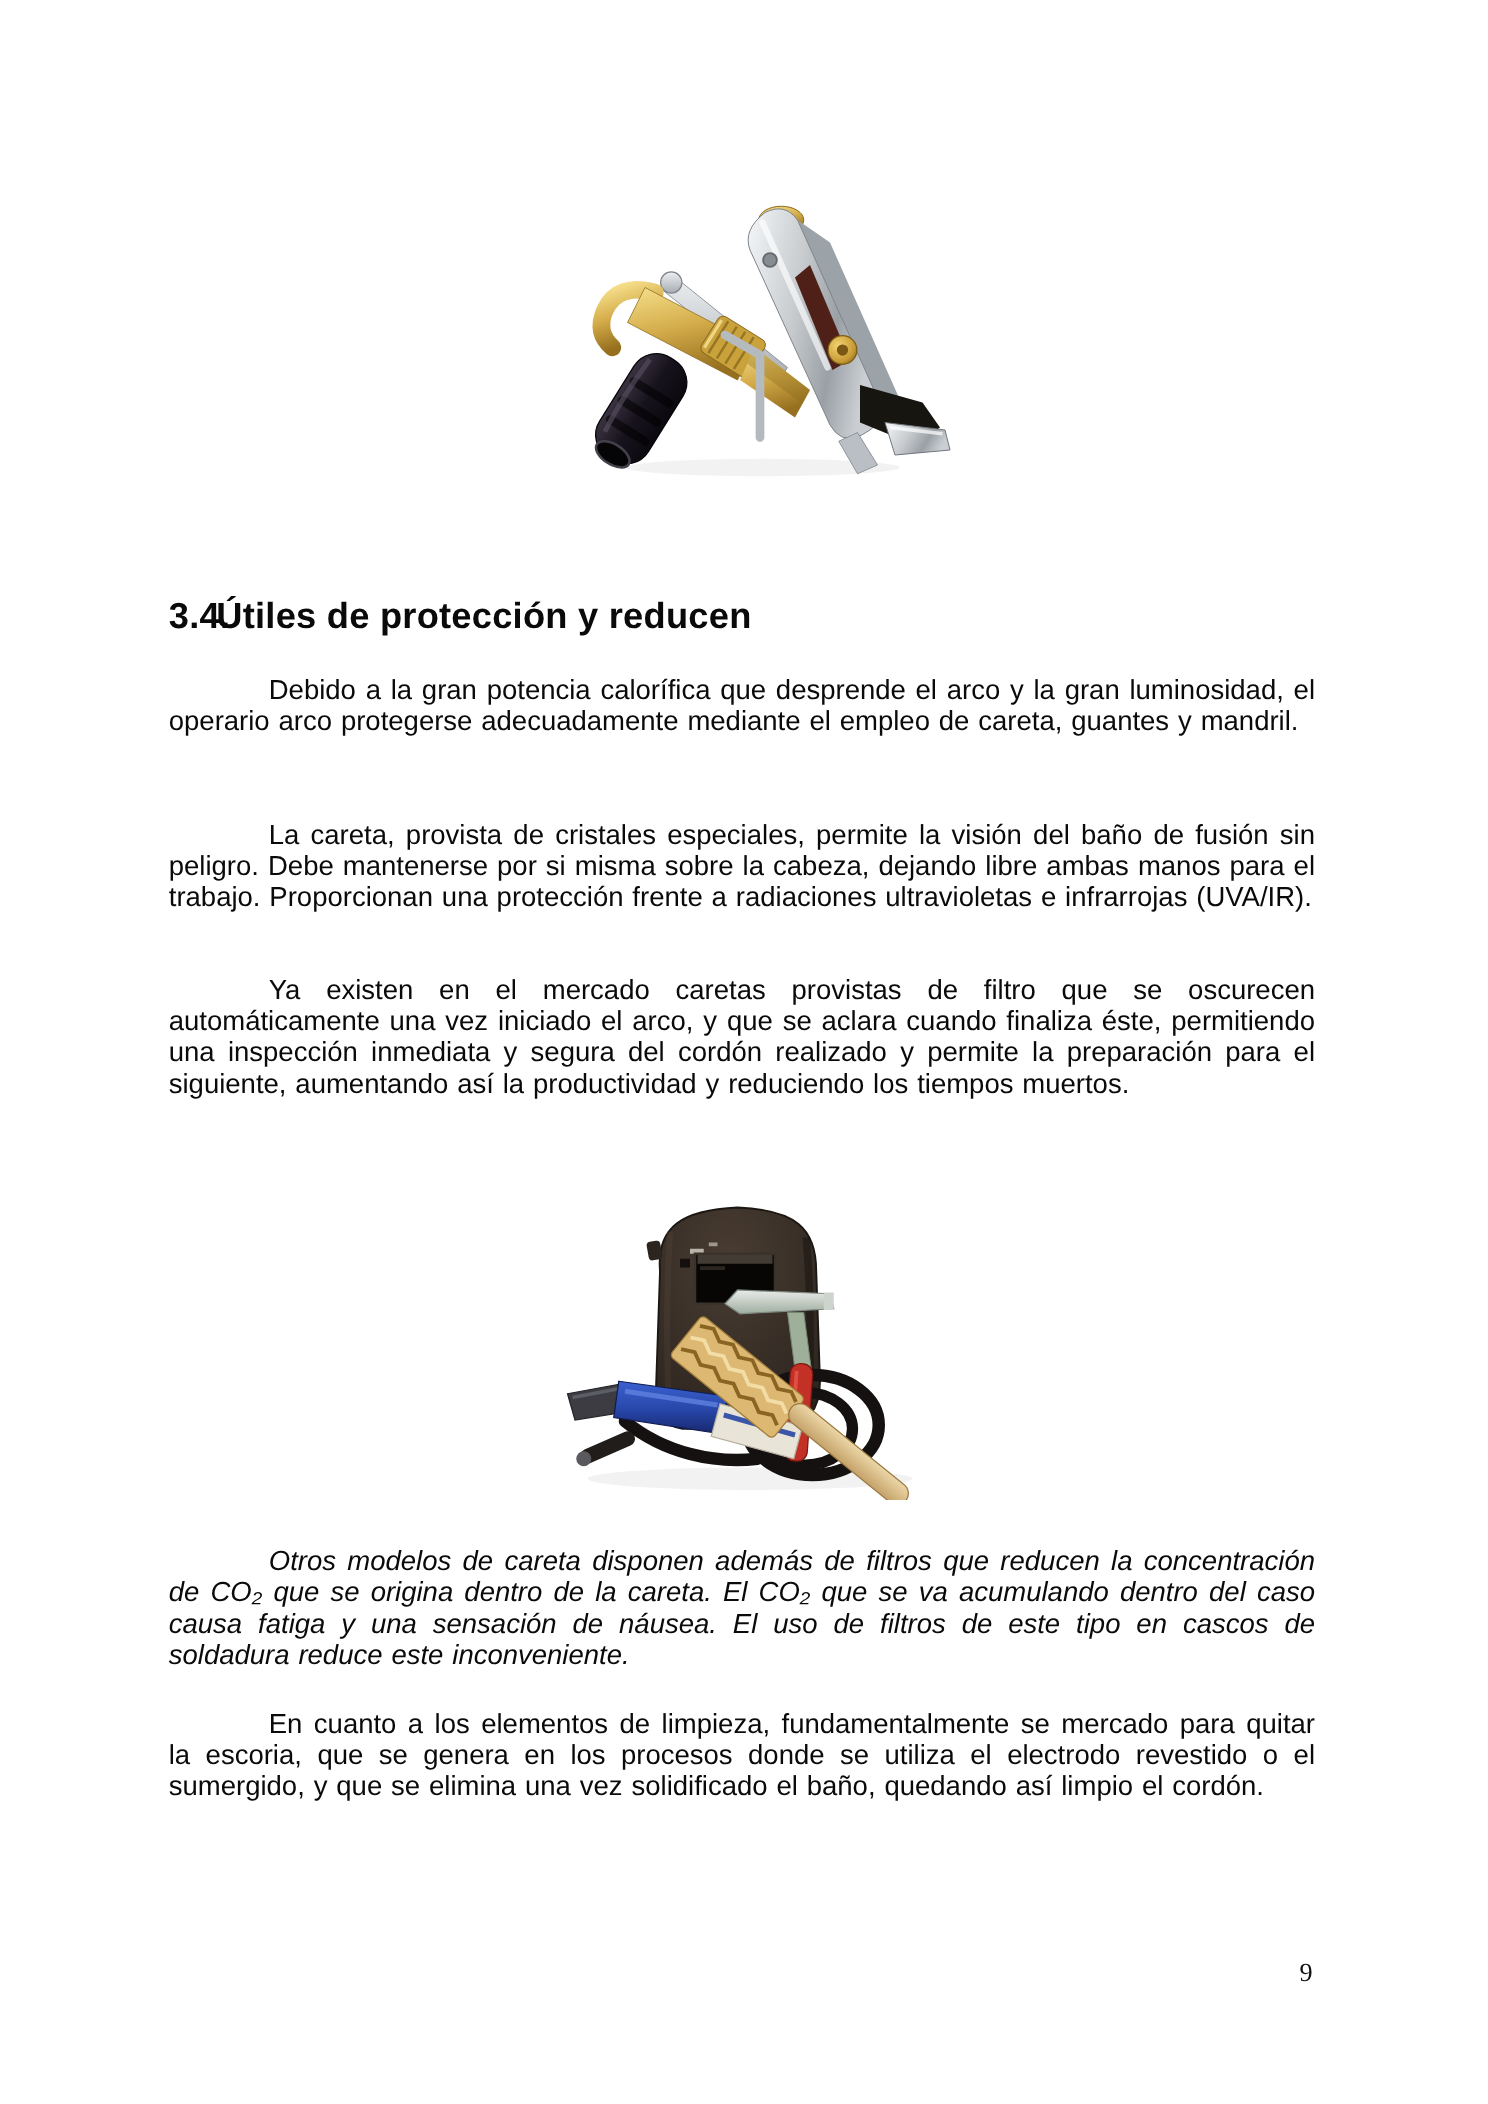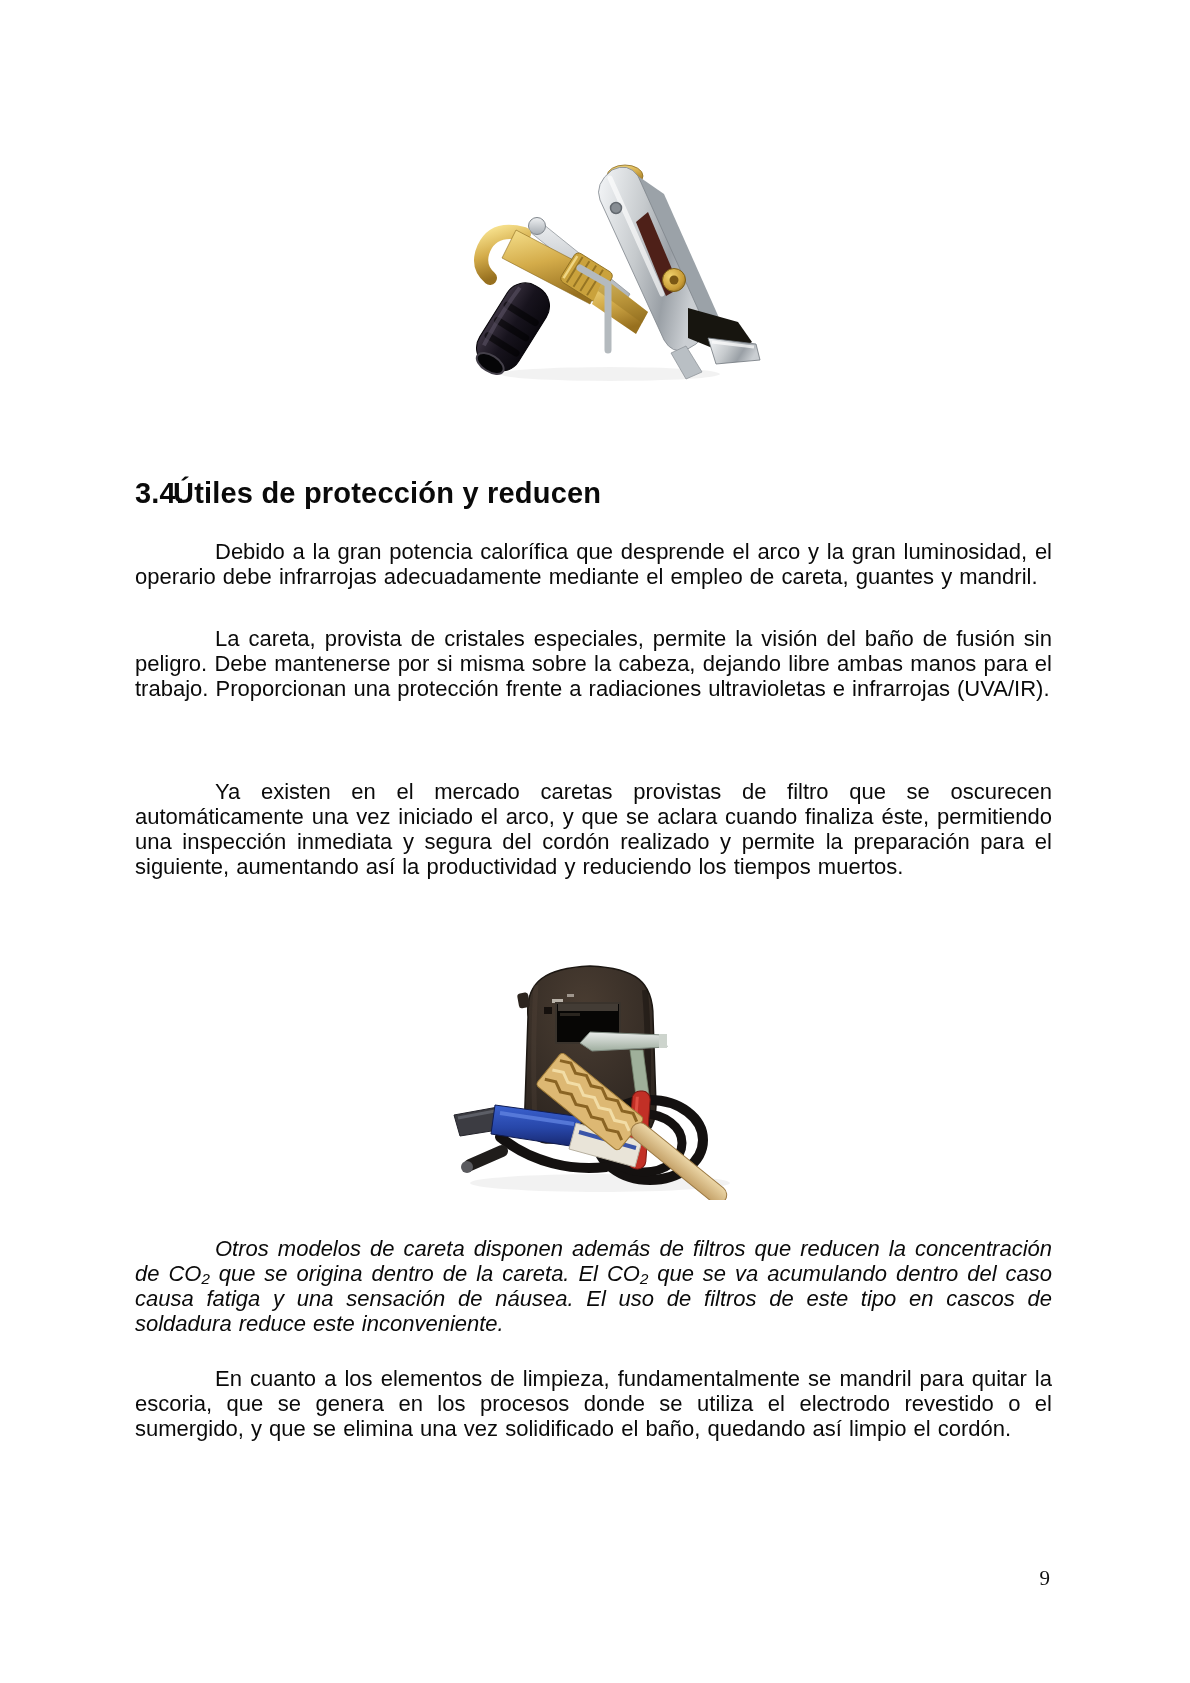--- a/index.html
+++ b/index.html
@@ -4,21 +4,21 @@
 <style>
   html,body{margin:0;padding:0;background:#ffffff;}
   .page{position:relative;width:1190px;height:1683px;background:#ffffff;overflow:hidden;
         font-family:"Liberation Sans","DejaVu Sans",sans-serif;color:#0a0a0a;}
   .heading{position:absolute;left:135px;top:477px;width:917px;margin:0;
            font-size:29px;line-height:32px;font-weight:bold;letter-spacing:0.2px;}
   .hnum{display:inline-block;width:38px;}
   .para{position:absolute;left:135px;width:917px;margin:0;
         font-size:22px;line-height:25px;text-align:justify;text-indent:80px;
         word-spacing:1px;}
-  .p1{top:539px;} .p2{top:626px;} .p3{top:779px;}
+  .p1{top:539px;} .p2{top:655px;} .p3{top:779px;}
   .p4{top:1236px;font-style:italic;} .p5{top:1366px;} .p6{top:1499px;}
   .fig{position:absolute;}
   .fig1{left:450px;top:160px;}
   .fig2{left:440px;top:955px;}
   .pageno{position:absolute;top:1566px;right:140px;
           font-family:"Liberation Serif","DejaVu Serif",serif;font-size:21px;color:#111;}
 </style>
 </head>
 <body>
 
@@ -91,21 +91,21 @@
         <path d="M48,130 Q45,165 48,198" stroke="#5a5264" stroke-width="4" opacity="0.6" fill="none"></path>
         <ellipse cx="63" cy="210" rx="15" ry="8" fill="#050507" stroke="#44404a" stroke-width="2"></ellipse>
       </g>
     </g>
   </svg>
 
   <h2 class="heading">
     <span class="hnum">3.4.</span><span class="htext">Útiles de protección y reducen</span>
   </h2>
 
-  <p class="para p1">Debido a la gran potencia calorífica que desprende el arco y la gran luminosidad, el operario debe infrarrojas adecuadamente mediante el empleo de careta, guantes y mandril.</p>
+  <p class="para p1">Debido a la gran potencia calorífica que desprende el arco y la gran luminosidad, el operario arco protegerse adecuadamente mediante el empleo de careta, guantes y mandril.</p>
   <p class="para p2">La careta, provista de cristales especiales, permite la visión del baño de fusión sin peligro. Debe mantenerse por si misma sobre la cabeza, dejando libre ambas manos para el trabajo. Proporcionan una protección frente a radiaciones ultravioletas e infrarrojas (UVA/IR).</p>
   <p class="para p3">Ya existen en el mercado caretas provistas de filtro que se oscurecen automáticamente una vez iniciado el arco, y que se aclara cuando finaliza éste, permitiendo una inspección inmediata y segura del cordón realizado y permite la preparación para el siguiente, aumentando así la productividad y reduciendo los tiempos muertos.</p>
 
   <svg class="fig fig2" width="330" height="245" viewBox="0 0 330 245" aria-hidden="true">
     <defs>
       <radialGradient id="g2-helmet" cx="0.45" cy="0.25" r="1">
         <stop offset="0" stop-color="#4a3d32"></stop>
           <stop offset="0.55" stop-color="#352c25"></stop>
         <stop offset="1" stop-color="#241e18"></stop>
       </radialGradient>
@@ -171,16 +171,16 @@
     <g transform="rotate(39 150 148)">
       <rect x="96" y="126" width="106" height="42" rx="4" fill="#ddb873" stroke="#a07c38" stroke-width="1"></rect>
       <path d="M100,134 l10,-5 l10,5 l10,-5 l10,5 l10,-5 l10,5 l10,-5 l10,5 l10,-5 l8,4" fill="none" stroke="#8a6423" stroke-width="3"></path>
       <path d="M100,146 l10,-5 l10,5 l10,-5 l10,5 l10,-5 l10,5 l10,-5 l10,5 l10,-5 l8,4" fill="none" stroke="#f2dda6" stroke-width="3"></path>
       <path d="M100,158 l10,-5 l10,5 l10,-5 l10,5 l10,-5 l10,5 l10,-5 l10,5 l10,-5 l8,4" fill="none" stroke="#8a6423" stroke-width="3"></path>
       <rect x="198" y="130" width="118" height="18" rx="9" fill="url(#g2-wood)" stroke="#9c7a44" stroke-width="1"></rect>
     </g>
   </svg>
 
   <p class="para p4">Otros modelos de careta disponen además de filtros que reducen la concentración de CO₂ que se origina dentro de la careta. El CO₂ que se va acumulando dentro del caso causa fatiga y una sensación de náusea. El uso de filtros de este tipo en cascos de soldadura reduce este inconveniente.</p>
-  <p class="para p5">En cuanto a los elementos de limpieza, fundamentalmente se mandril para quitar la escoria, que se genera en los procesos donde se utiliza el electrodo revestido o el sumergido, y que se elimina una vez solidificado el baño, quedando así limpio el cordón.</p>
+  <p class="para p5">En cuanto a los elementos de limpieza, fundamentalmente se mercado para quitar la escoria, que se genera en los procesos donde se utiliza el electrodo revestido o el sumergido, y que se elimina una vez solidificado el baño, quedando así limpio el cordón.</p>
 
   <div class="pageno">9</div>
 </div>
 
 </body></html>

